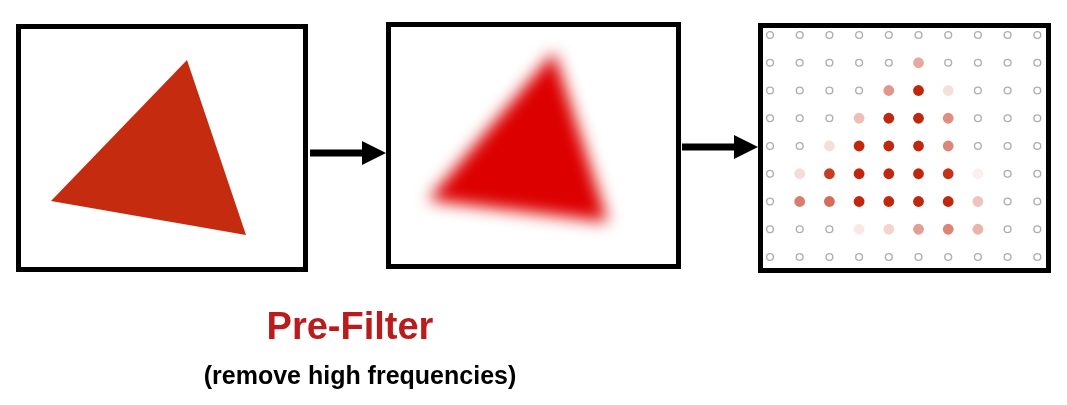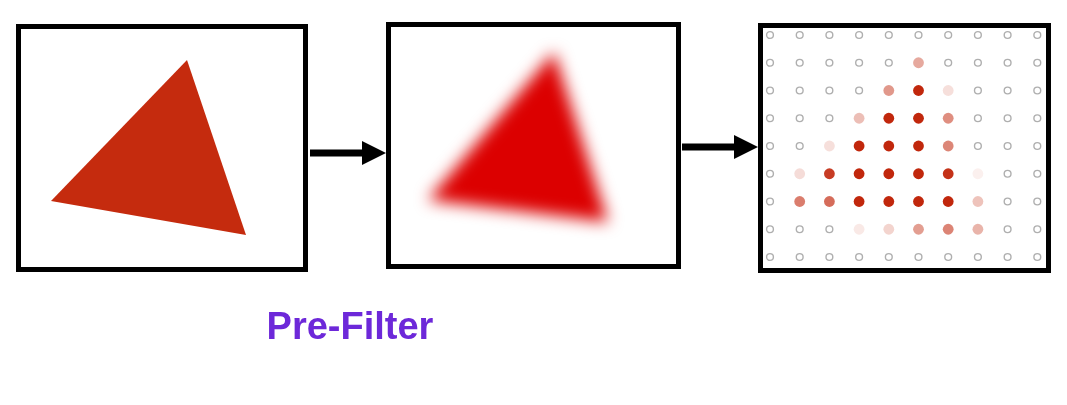--- a/index.html
+++ b/index.html
@@ -29,21 +29,21 @@
     position: absolute;
     width: 78px;
     height: 28px;
   }
   #arrow-1 { left: 310px; top: 139px; }
   #arrow-2 { left: 682px; top: 133px; }
   .label-big {
     position: absolute;
     font-size: 38px;
     font-weight: 700;
-    color: #6d28d9;
+    color: #b91c1c;
     text-align: center;
     line-height: 1.1;
     letter-spacing: 0px;
     white-space: nowrap;
   }
   #label-prefilter { left: 200px; top: 306px; width: 300px; }
   #label-sample    { left: 575px; top: 306px; width: 300px; }
   .label-sub {
     position: absolute;
     font-size: 25px;
@@ -177,15 +177,16 @@
         <circle cx="155.5" cy="229" r="3.4" fill="none" stroke="#AFAFAF" stroke-width="1.4"></circle>
         <circle cx="185.2" cy="229" r="3.4" fill="none" stroke="#AFAFAF" stroke-width="1.4"></circle>
         <circle cx="214.9" cy="229" r="3.4" fill="none" stroke="#AFAFAF" stroke-width="1.4"></circle>
         <circle cx="244.6" cy="229" r="3.4" fill="none" stroke="#AFAFAF" stroke-width="1.4"></circle>
         <circle cx="274.3" cy="229" r="3.4" fill="none" stroke="#AFAFAF" stroke-width="1.4"></circle>
       </svg>
   </div>
 
   <div class="label-big" id="label-prefilter">Pre-Filter</div>
 
+  <div class="label-sub" id="label-prefilter-sub">(remove high frequencies)</div>
 
 
 </div>
 
 </body></html>

